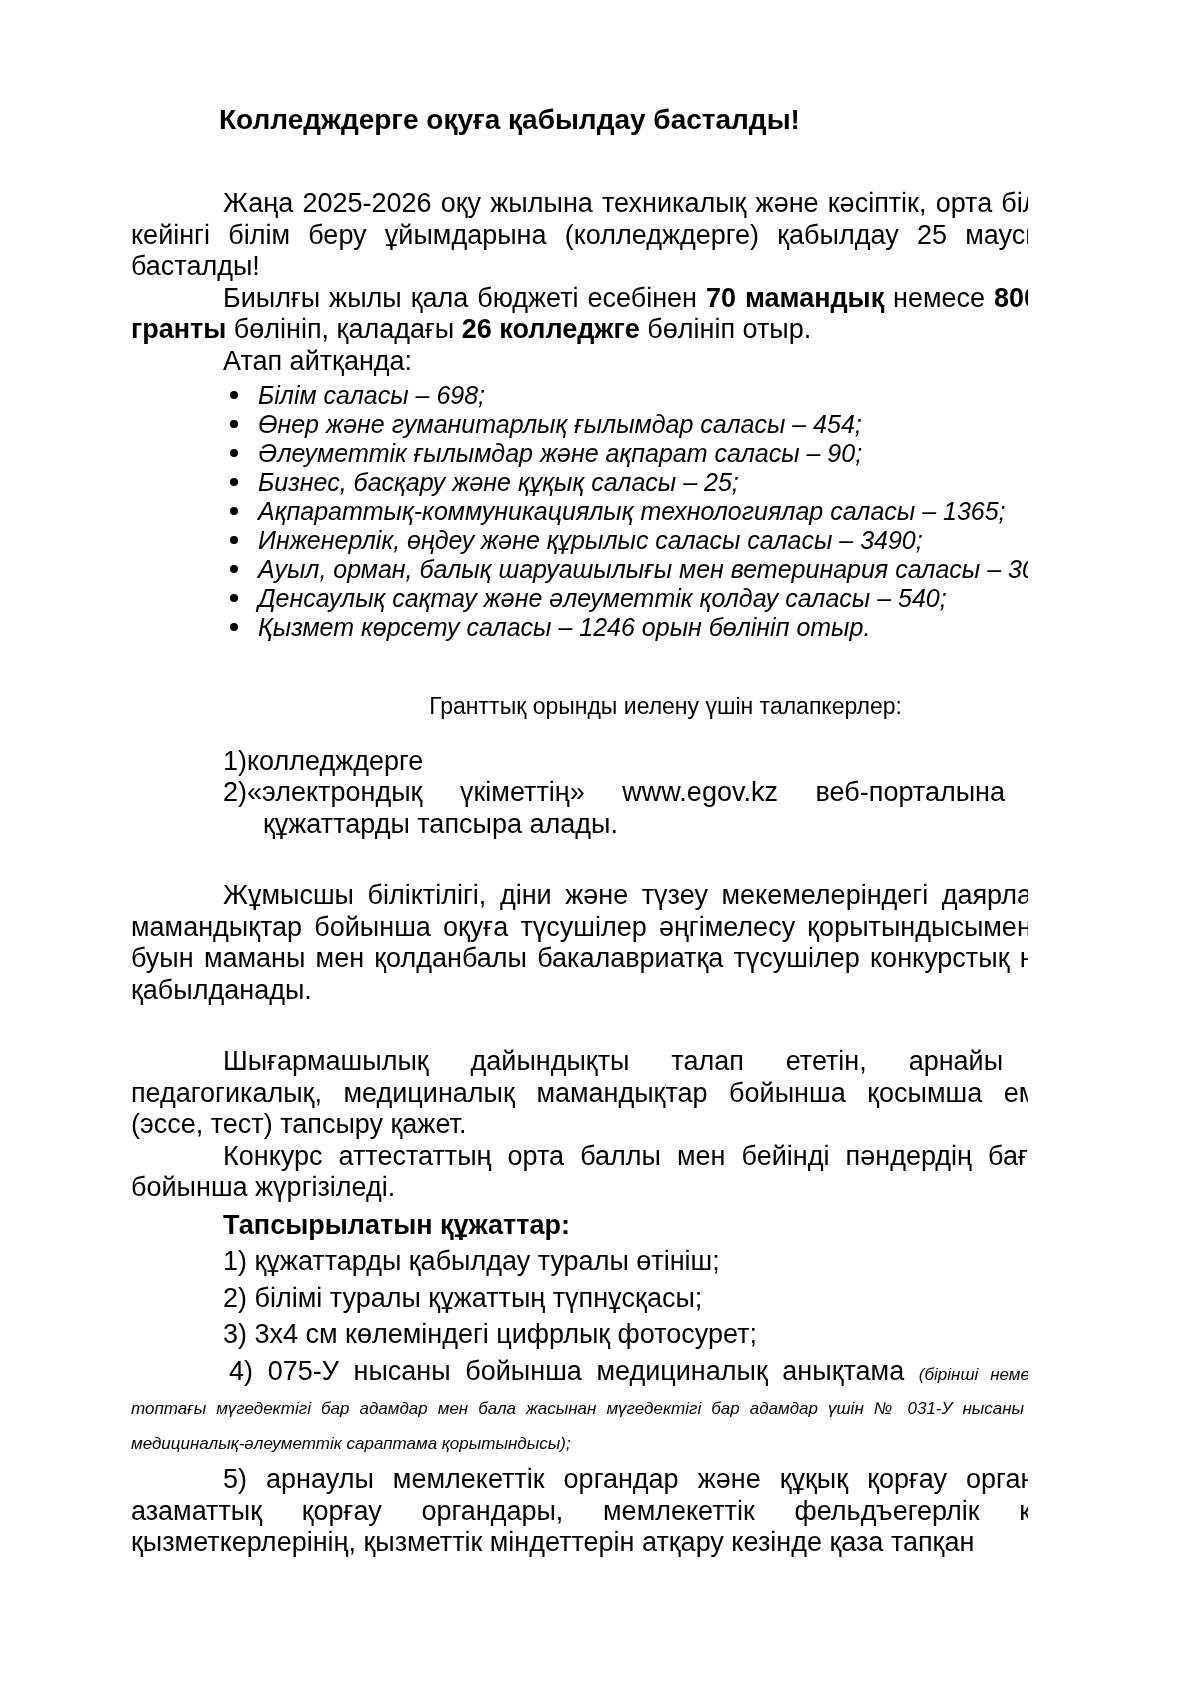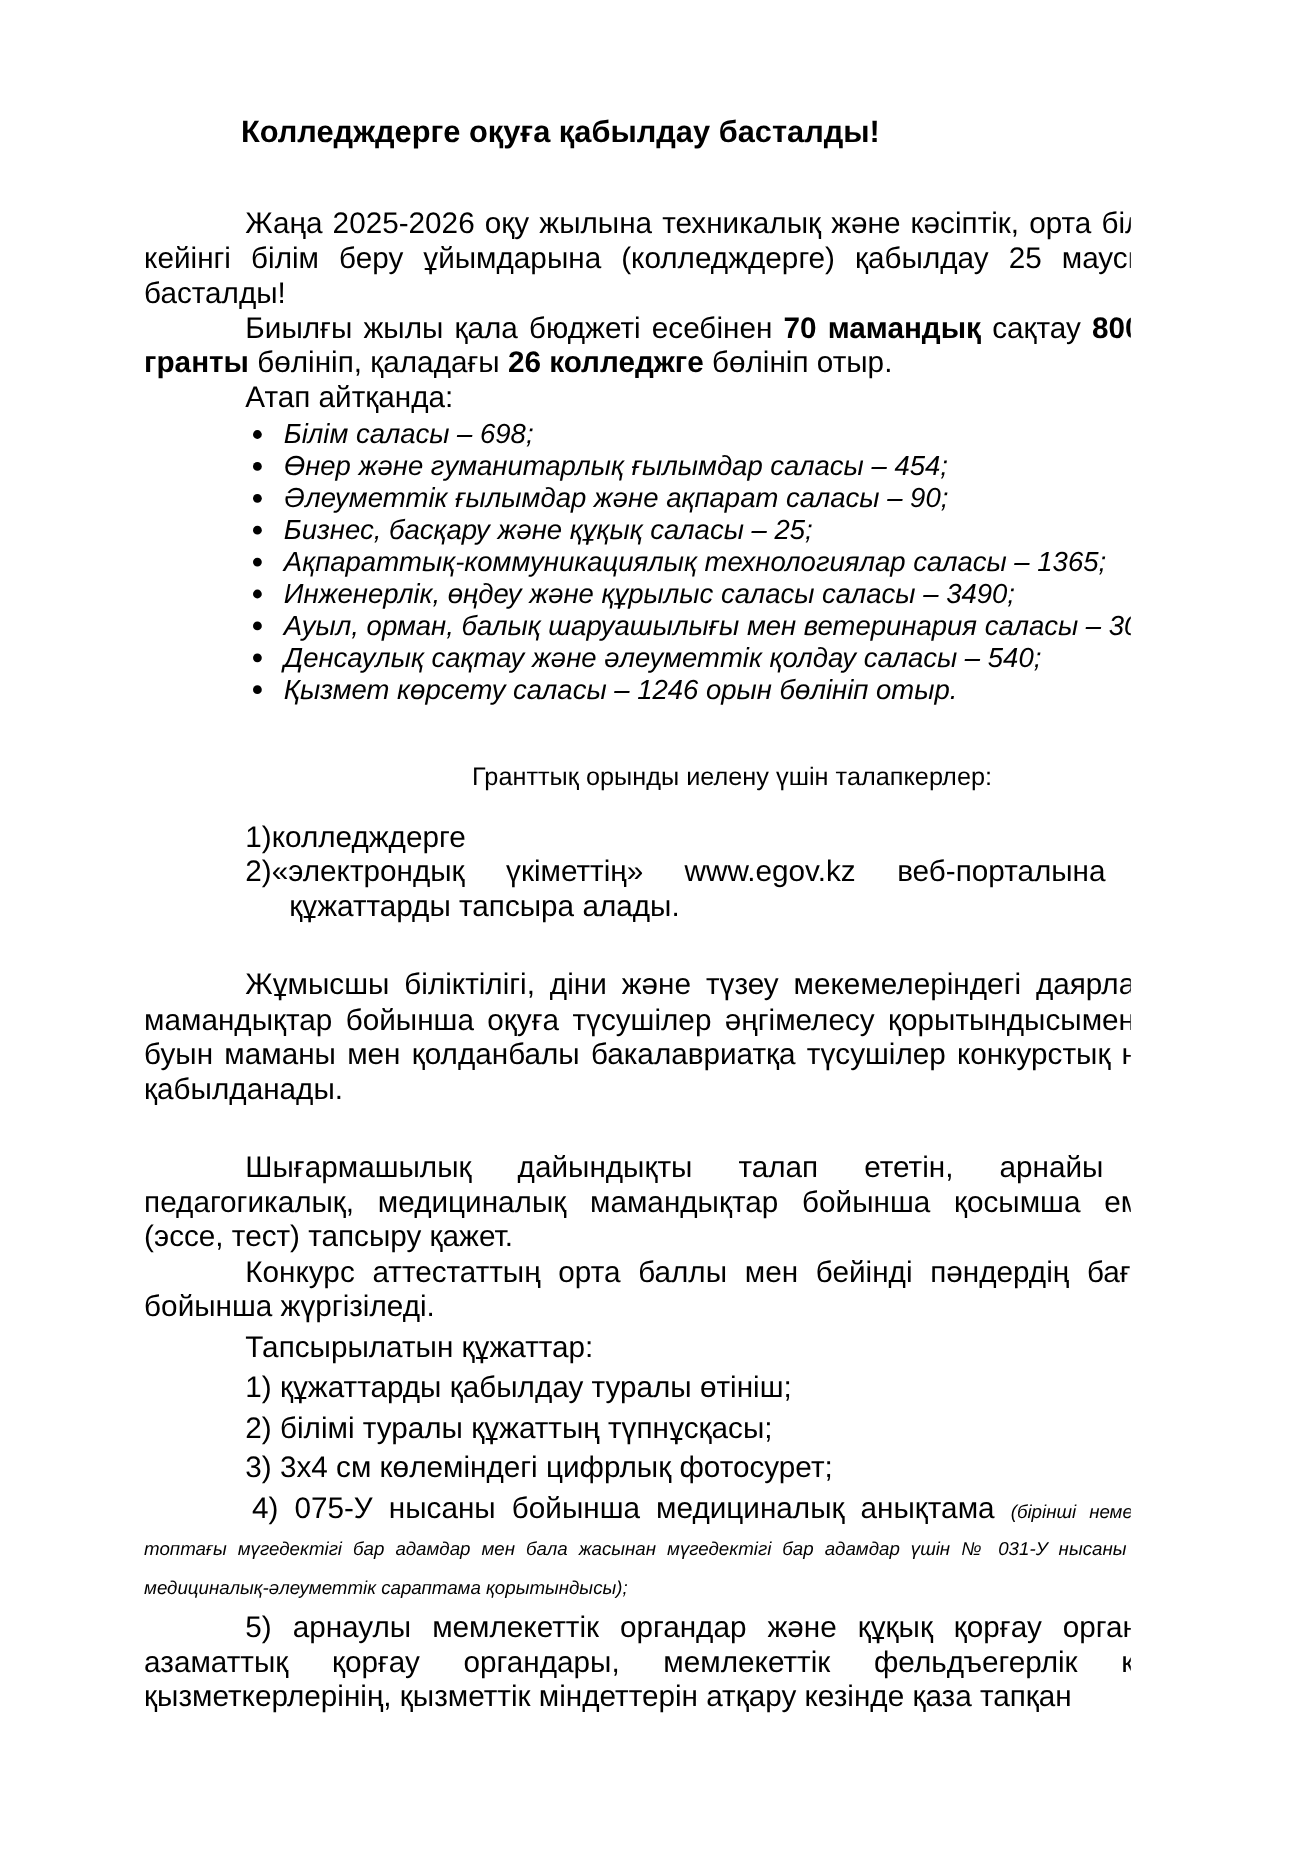--- a/index.html
+++ b/index.html
@@ -76,21 +76,21 @@
   }
   .grant-num {
     display: inline-block;
     width: 24px;
     text-indent: 0;
   }
   .gap-top { margin-top: 40px; }
   .doc-heading {
     margin: 6px 0 0 0;
     font-size: 27px;
-    font-weight: normal;
+    font-weight: bold;
     line-height: 31.5px;
     text-indent: 92px;
     text-align: left;
   }
   .doc-item {
     margin: 5px 0 0 0;
     font-size: 27px;
     line-height: 31.5px;
     text-align: justify;
     text-indent: 92px;
@@ -104,21 +104,21 @@
 </head>
 <body>
 
 <div class="page">
   <div class="content">
 
     <p class="title">Колледждерге оқуға қабылдау басталды!</p>
 
     <p class="para p-intro">Жаңа 2025-2026 оқу жылына техникалық және кәсіптік, орта білімнен кейінгі білім беру ұйымдарына (колледждерге) қабылдау 25 маусымнан басталды!</p>
 
-    <p class="para"><span>Биылғы жылы қала бюджеті есебінен </span><b>70 мамандық</b><span> сақтау </span><b>8000 оқу гранты</b><span> бөлініп, қаладағы </span><b>26 колледжге</b><span> бөлініп отыр.</span></p>
+    <p class="para"><span>Биылғы жылы қала бюджеті есебінен </span><b>70 мамандық</b><span> немесе </span><b>8000 оқу гранты</b><span> бөлініп, қаладағы </span><b>26 колледжге</b><span> бөлініп отыр.</span></p>
 
     <p class="para list-intro">Атап айтқанда:</p>
 
     <ul class="bullet-list">
       <li class="bullet-item"><span class="bullet-dot"></span><span>Білім саласы –  698;</span></li>
       <li class="bullet-item"><span class="bullet-dot"></span><span>Өнер және гуманитарлық ғылымдар саласы – 454;</span></li>
       <li class="bullet-item"><span class="bullet-dot"></span><span>Әлеуметтік ғылымдар және ақпарат саласы – 90;</span></li>
       <li class="bullet-item"><span class="bullet-dot"></span><span>Бизнес, басқару және құқық  саласы – 25;</span></li>
       <li class="bullet-item"><span class="bullet-dot"></span><span>Ақпараттық-коммуникациялық технологиялар саласы – 1365;</span></li>
       <li class="bullet-item"><span class="bullet-dot"></span><span>Инженерлік, өңдеу және құрылыс саласы саласы – 3490;</span></li>

